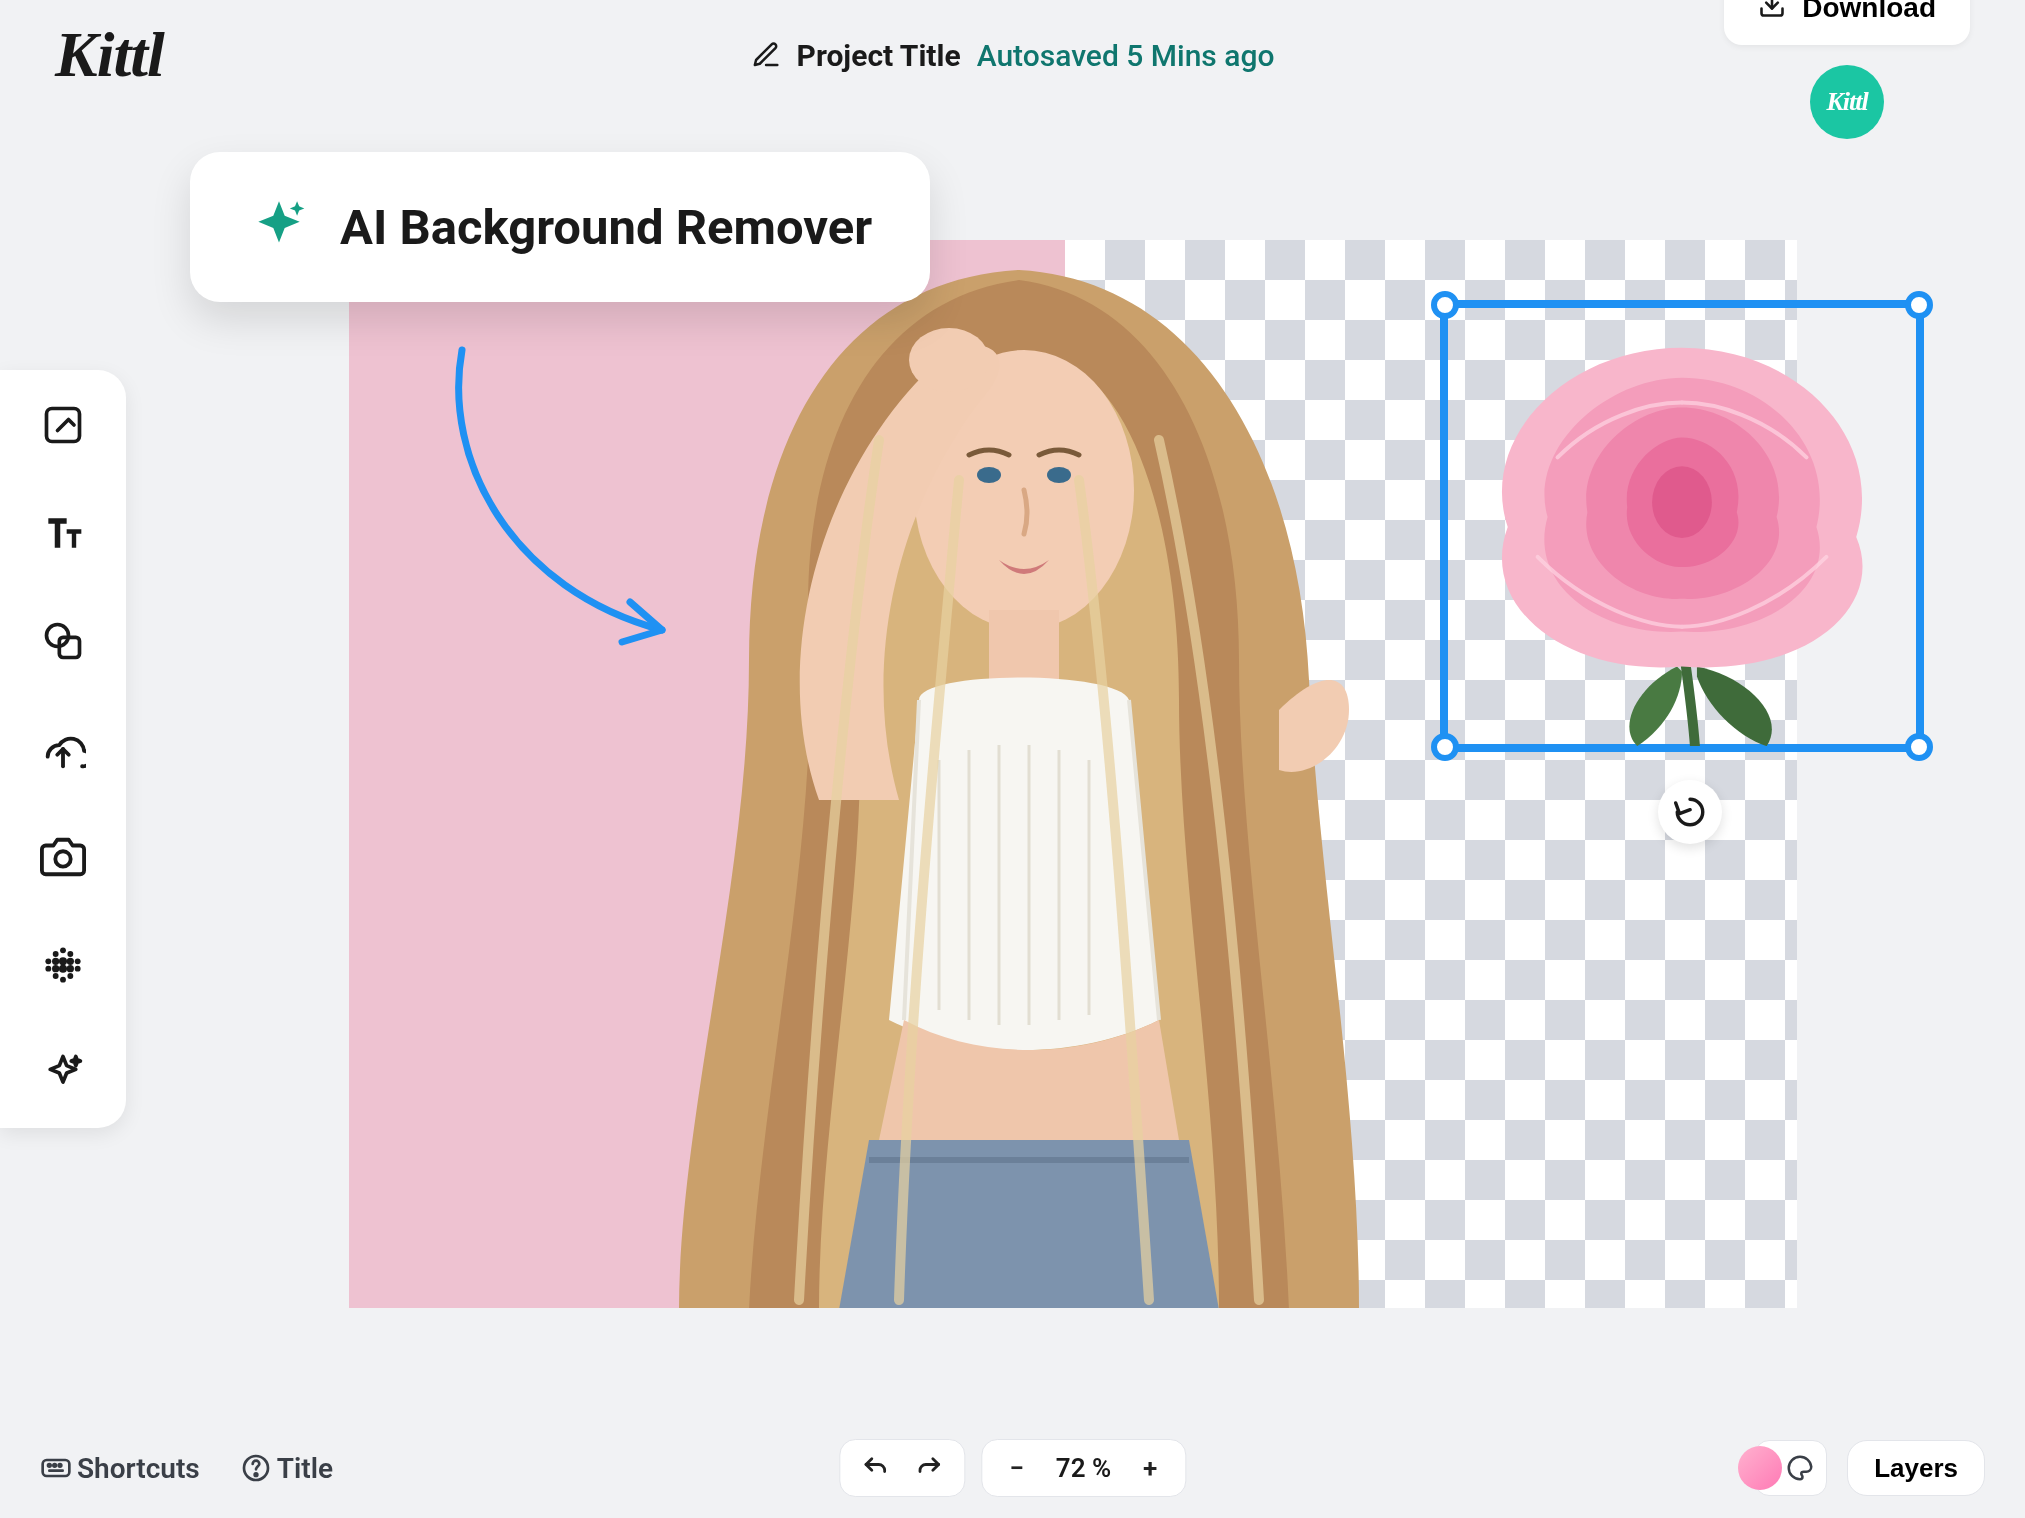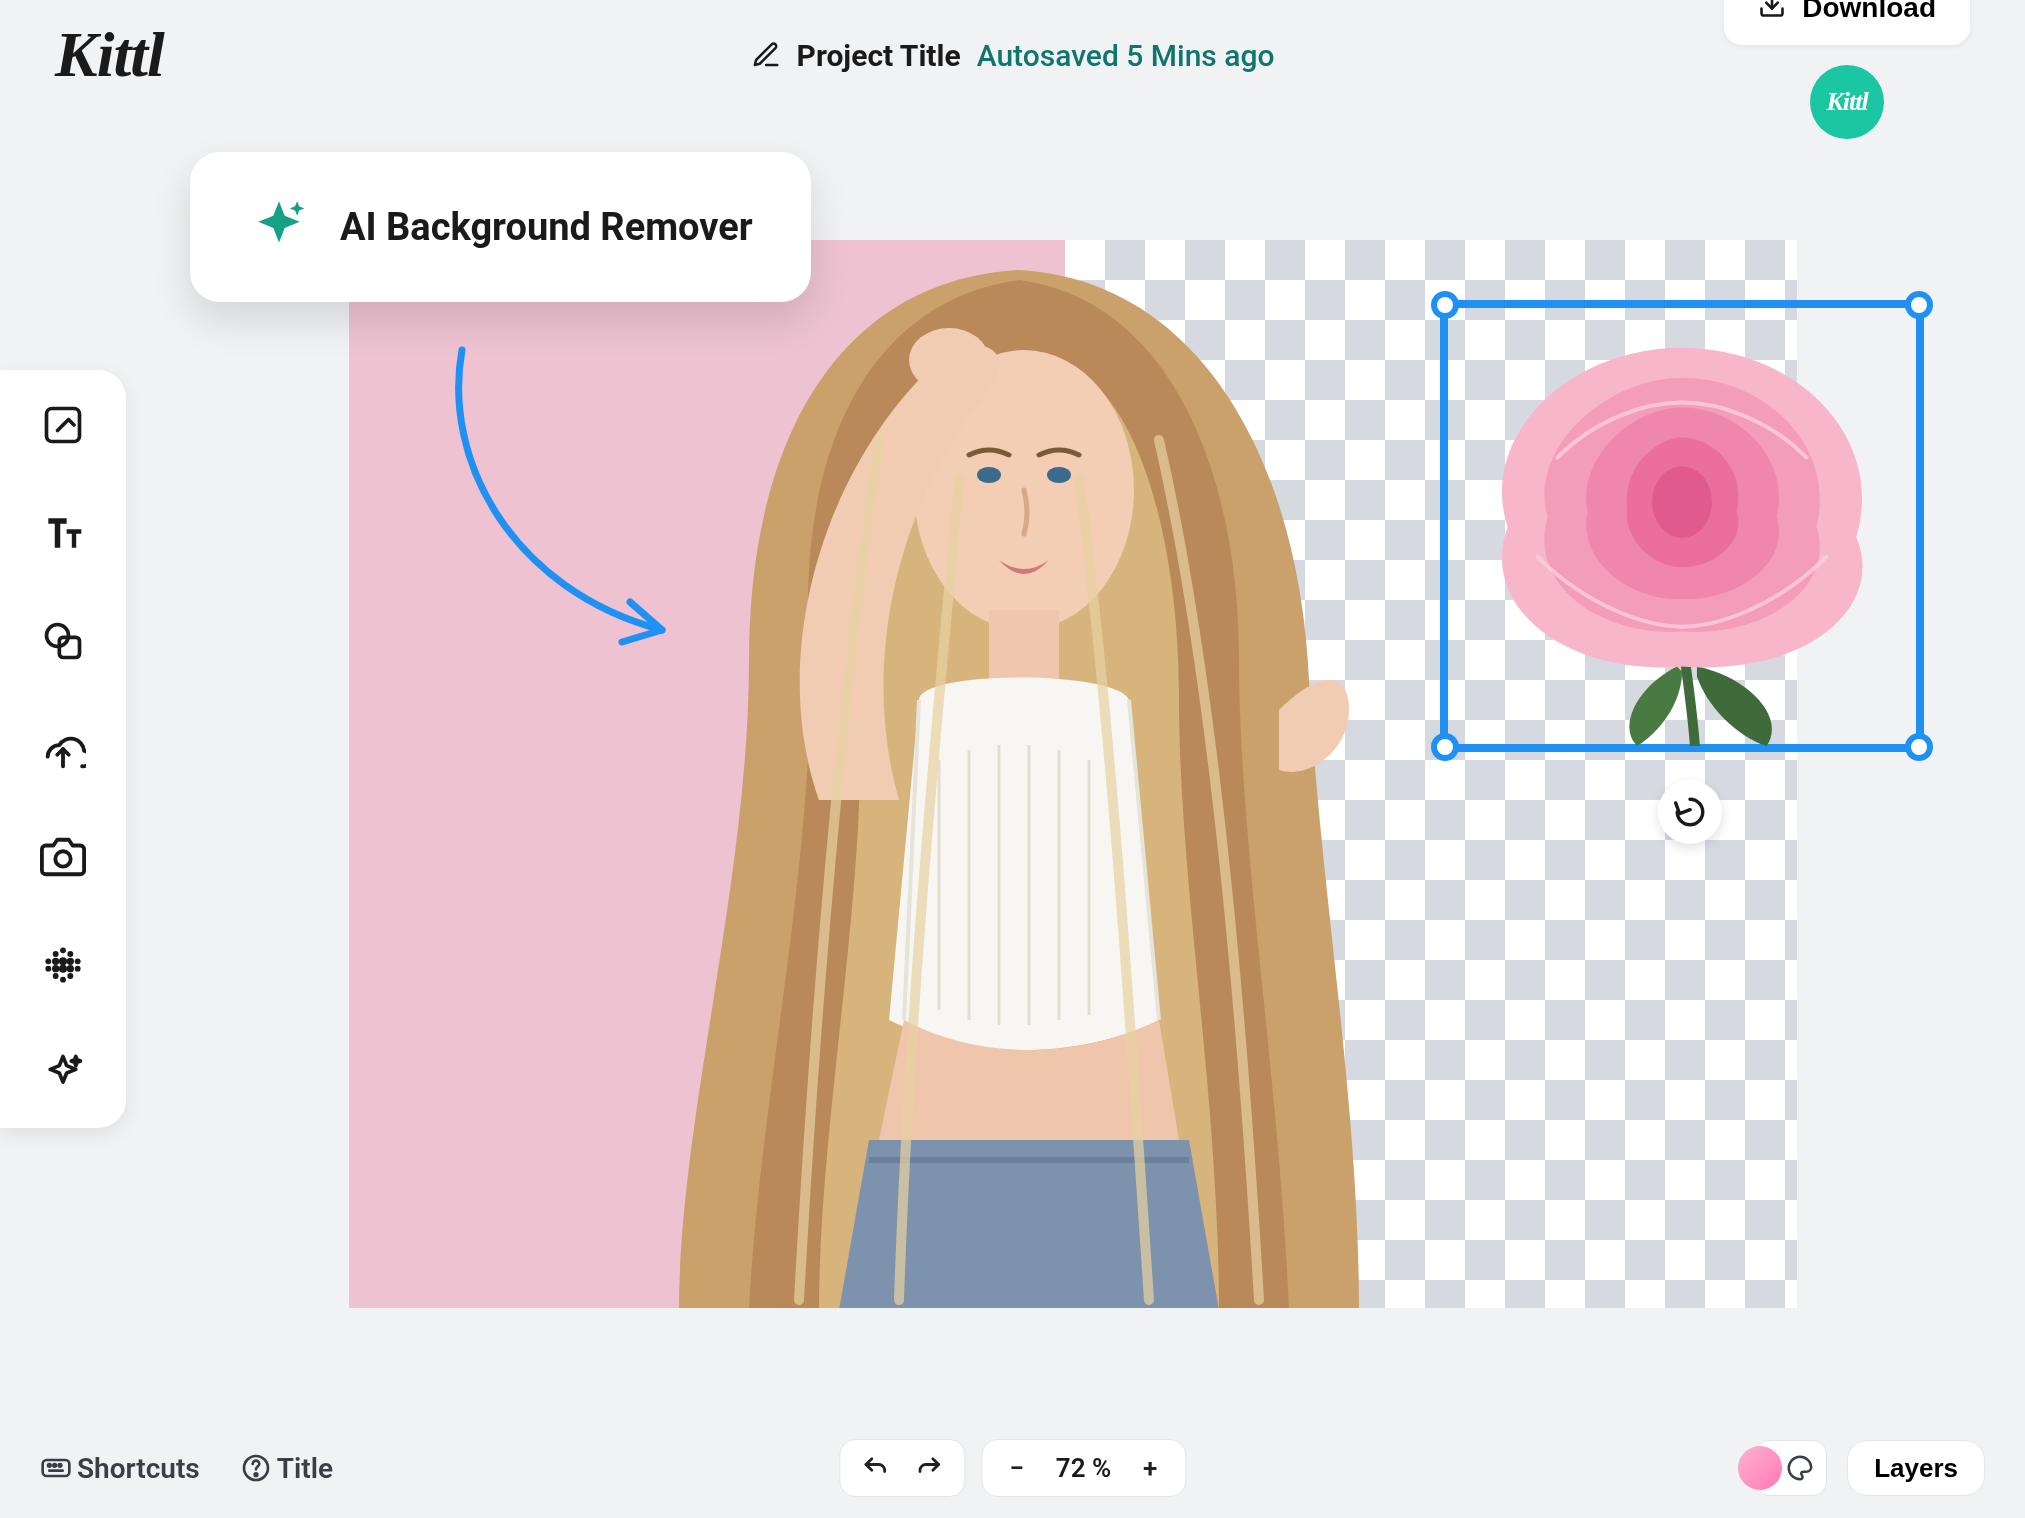--- a/index.html
+++ b/index.html
@@ -116,21 +116,21 @@
     display: flex;
     align-items: center;
     gap: 30px;
     z-index: 20;
   }
   .feature-card .sparkle {
     width: 62px; height: 62px;
     color: #16a085;
   }
   .feature-card .label {
-    font-size: 38px;
+    font-size: 49px;
     font-weight: 700;
   }
 
   
   .canvas-wrap {
     position: absolute;
     left: 349px;
     top: 240px;
     width: 1448px;
     height: 1068px;

